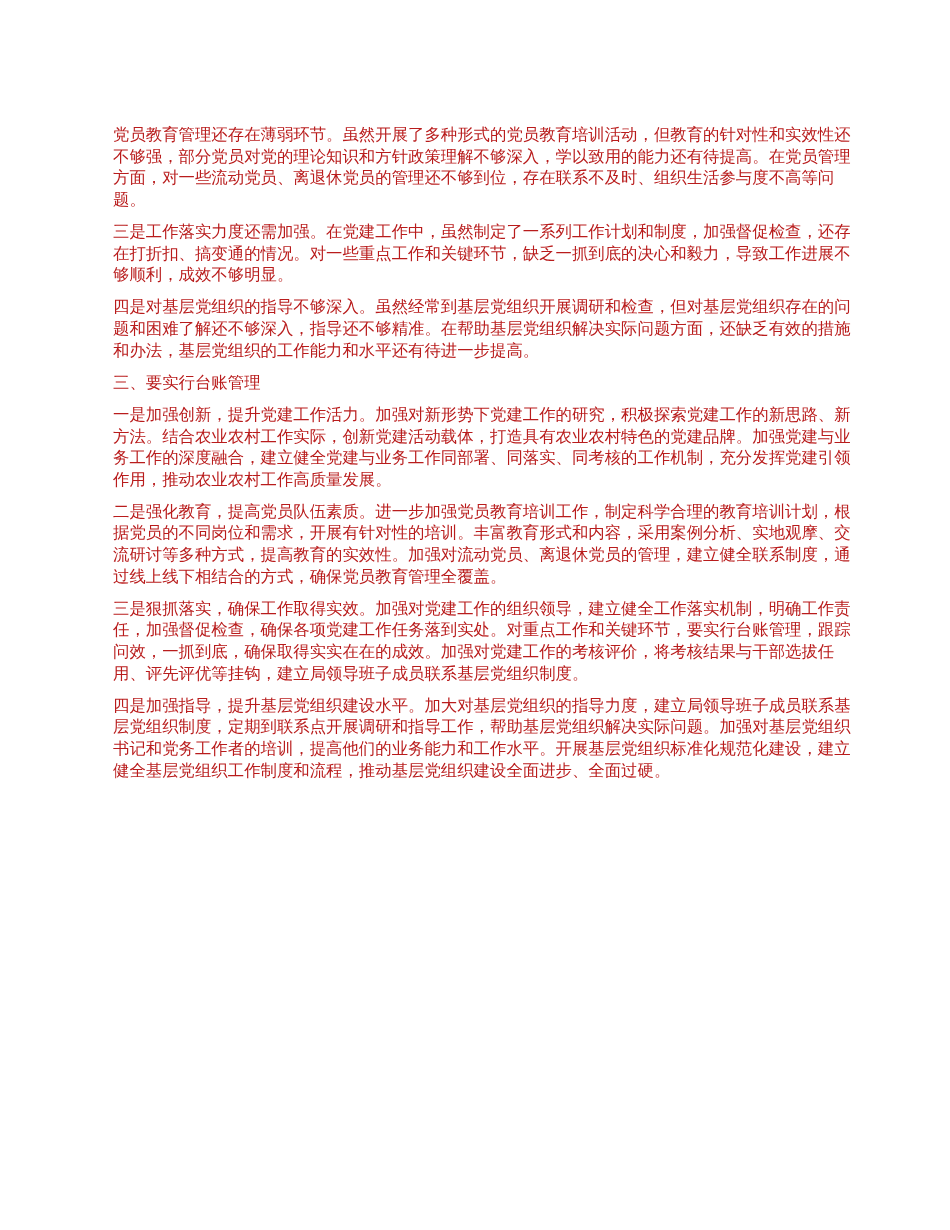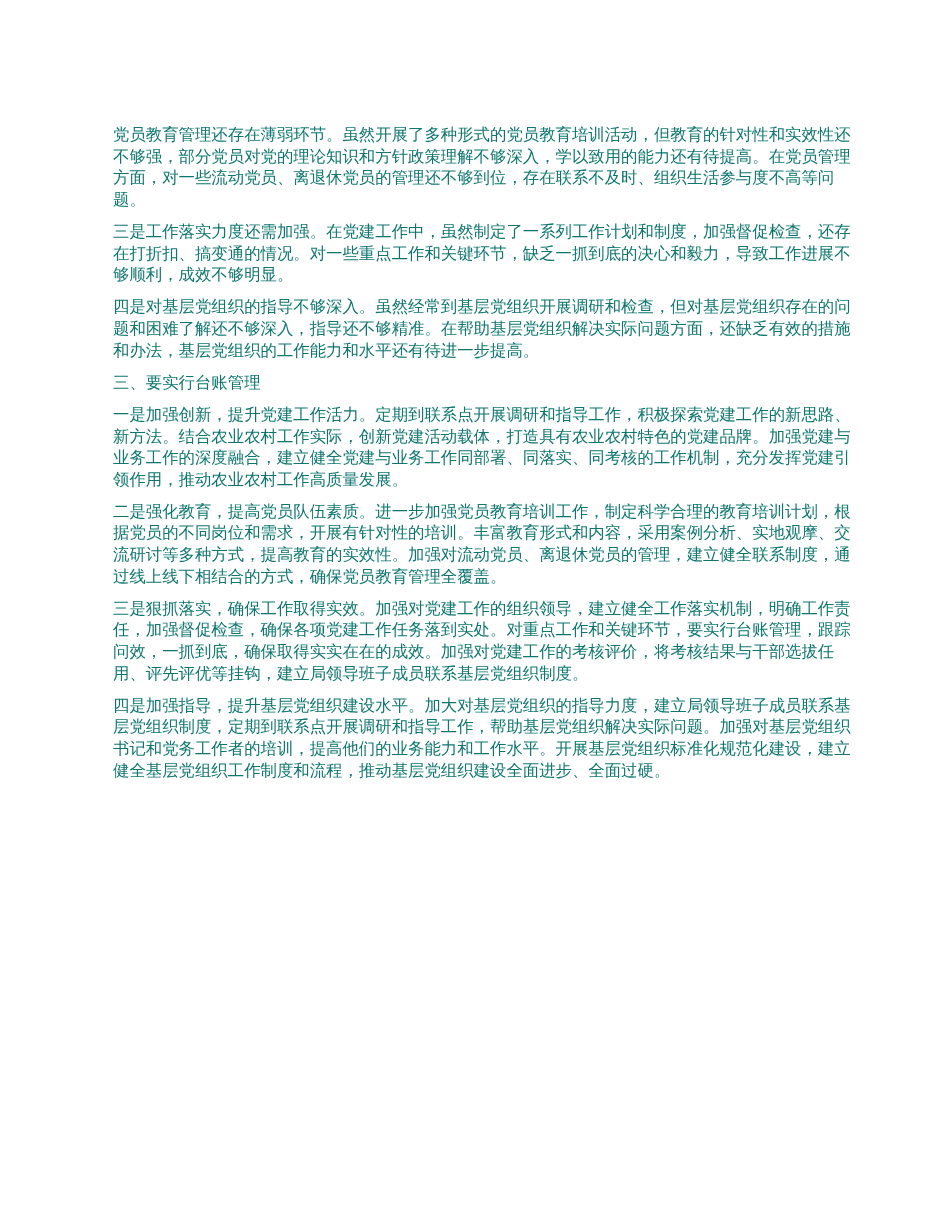--- a/index.html
+++ b/index.html
@@ -5,31 +5,31 @@
   html, body { margin: 0; padding: 0; background: #ffffff; }
   body { width: 950px; height: 1230px; position: relative; overflow: hidden; }
   .page {
     position: absolute;
     left: 113px;
     top: 124px;
     width: 745px;
     font-family: "DejaVu Sans", "Liberation Sans", sans-serif;
     font-size: 16.4px;
     line-height: 21.6px;
-    color: #0f766e;
+    color: #b91c1c;
     letter-spacing: 0;
   }
   .para { margin: 0 0 10.6px 0; text-align: left; word-break: break-all; }
   .heading { margin: 0 0 10.6px 0; }
 </style>
 </head>
 <body>
 
 <div class="page">
   <p class="para">党员教育管理还存在薄弱环节。虽然开展了多种形式的党员教育培训活动，但教育的针对性和实效性还不够强，部分党员对党的理论知识和方针政策理解不够深入，学以致用的能力还有待提高。在党员管理方面，对一些流动党员、离退休党员的管理还不够到位，存在联系不及时、组织生活参与度不高等问题。</p>
   <p class="para">三是工作落实力度还需加强。在党建工作中，虽然制定了一系列工作计划和制度，加强督促检查，还存在打折扣、搞变通的情况。对一些重点工作和关键环节，缺乏一抓到底的决心和毅力，导致工作进展不够顺利，成效不够明显。</p>
   <p class="para">四是对基层党组织的指导不够深入。虽然经常到基层党组织开展调研和检查，但对基层党组织存在的问题和困难了解还不够深入，指导还不够精准。在帮助基层党组织解决实际问题方面，还缺乏有效的措施和办法，基层党组织的工作能力和水平还有待进一步提高。</p>
   <p class="heading">三、要实行台账管理</p>
-  <p class="para">一是加强创新，提升党建工作活力。定期到联系点开展调研和指导工作，积极探索党建工作的新思路、新方法。结合农业农村工作实际，创新党建活动载体，打造具有农业农村特色的党建品牌。加强党建与业务工作的深度融合，建立健全党建与业务工作同部署、同落实、同考核的工作机制，充分发挥党建引领作用，推动农业农村工作高质量发展。</p>
+  <p class="para">一是加强创新，提升党建工作活力。加强对新形势下党建工作的研究，积极探索党建工作的新思路、新方法。结合农业农村工作实际，创新党建活动载体，打造具有农业农村特色的党建品牌。加强党建与业务工作的深度融合，建立健全党建与业务工作同部署、同落实、同考核的工作机制，充分发挥党建引领作用，推动农业农村工作高质量发展。</p>
   <p class="para">二是强化教育，提高党员队伍素质。进一步加强党员教育培训工作，制定科学合理的教育培训计划，根据党员的不同岗位和需求，开展有针对性的培训。丰富教育形式和内容，采用案例分析、实地观摩、交流研讨等多种方式，提高教育的实效性。加强对流动党员、离退休党员的管理，建立健全联系制度，通过线上线下相结合的方式，确保党员教育管理全覆盖。</p>
   <p class="para">三是狠抓落实，确保工作取得实效。加强对党建工作的组织领导，建立健全工作落实机制，明确工作责任，加强督促检查，确保各项党建工作任务落到实处。对重点工作和关键环节，要实行台账管理，跟踪问效，一抓到底，确保取得实实在在的成效。加强对党建工作的考核评价，将考核结果与干部选拔任用、评先评优等挂钩，建立局领导班子成员联系基层党组织制度。</p>
   <p class="para">四是加强指导，提升基层党组织建设水平。加大对基层党组织的指导力度，建立局领导班子成员联系基层党组织制度，定期到联系点开展调研和指导工作，帮助基层党组织解决实际问题。加强对基层党组织书记和党务工作者的培训，提高他们的业务能力和工作水平。开展基层党组织标准化规范化建设，建立健全基层党组织工作制度和流程，推动基层党组织建设全面进步、全面过硬。</p>
 </div>
 
 </body></html>

